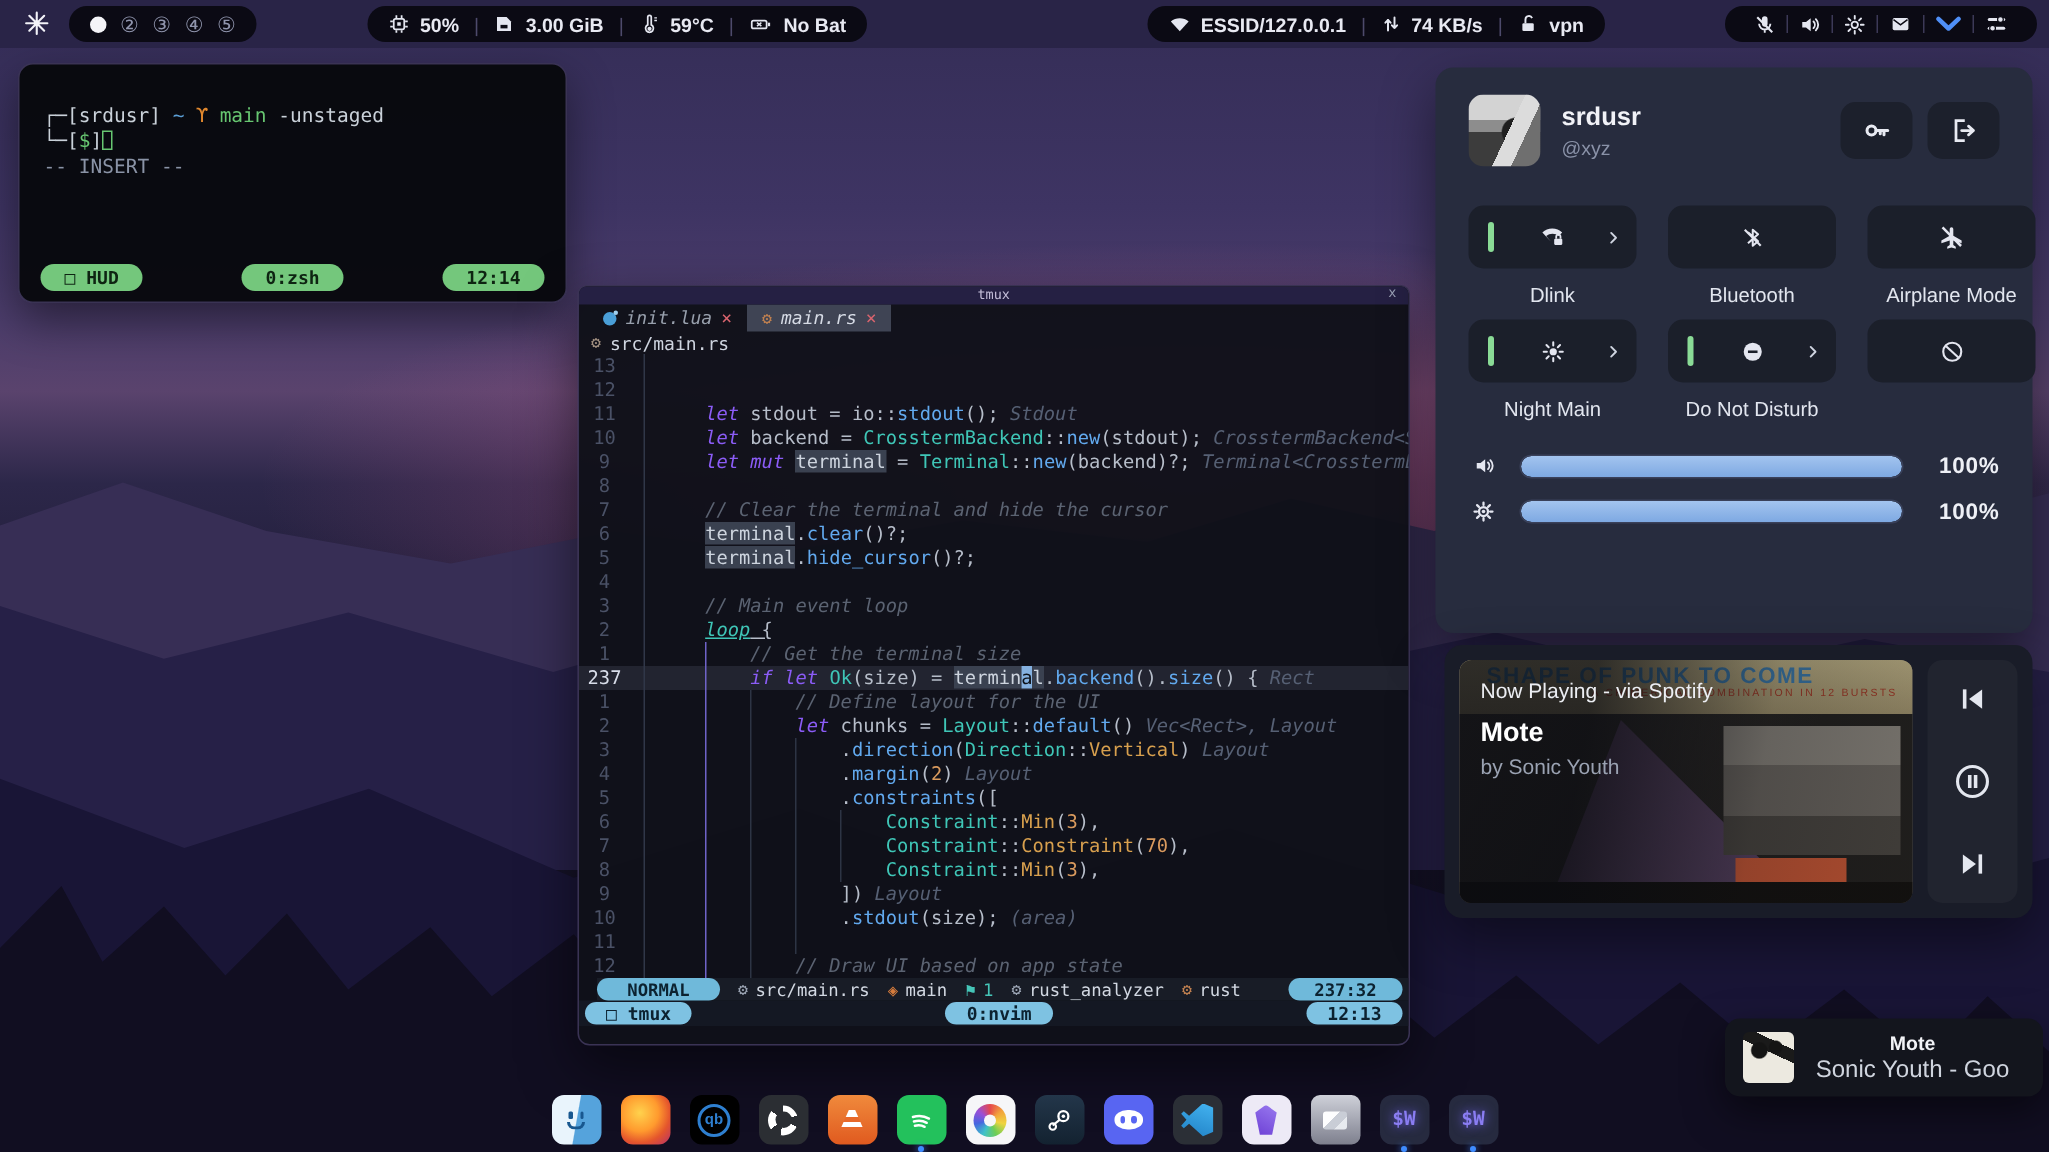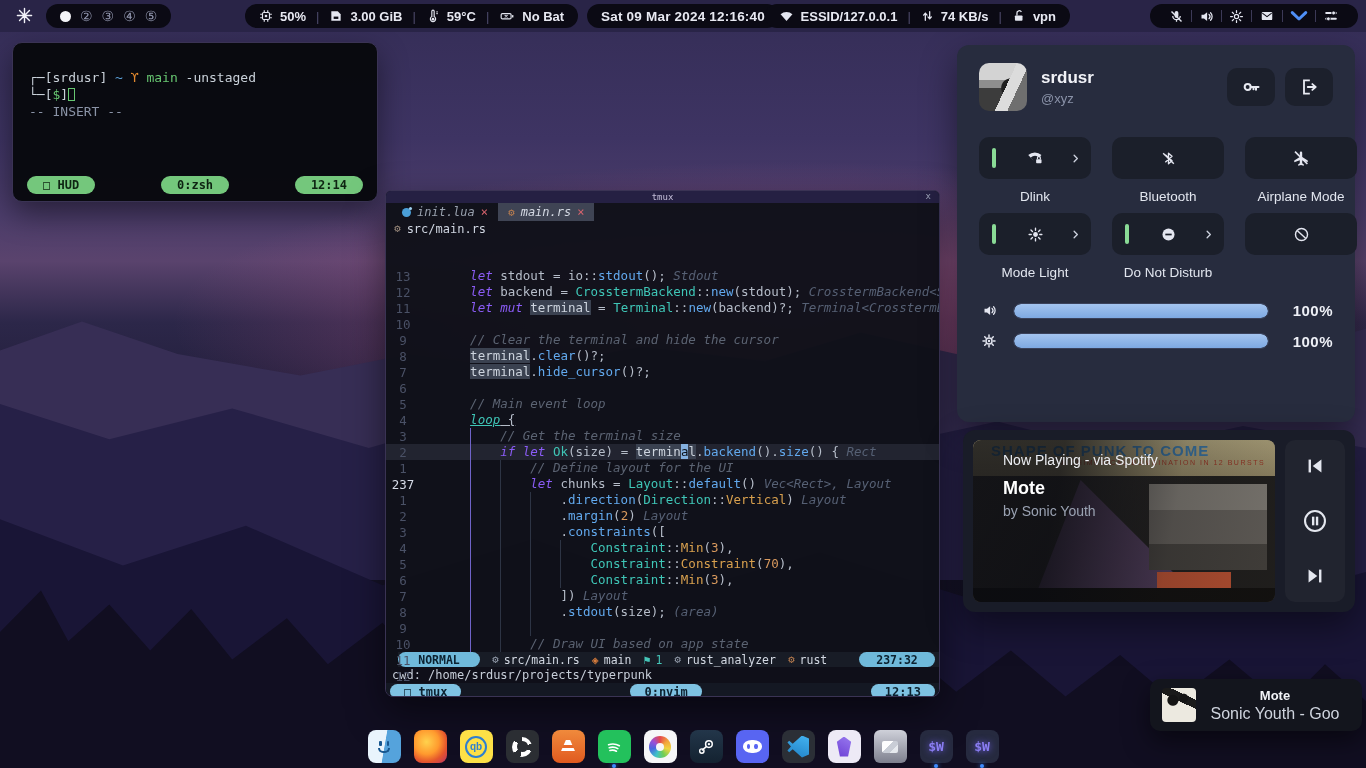--- a/index.html
+++ b/index.html
@@ -58,21 +58,21 @@
   .tab .tclose { color:#d8646e; font-style:normal; }
   .luadot { width:9px; height:9px; border-radius:50%; background:#4a9fd8; display:inline-block; position:relative; }
   .luadot::after{content:""; position:absolute; right:-1px; top:-1px; width:3px; height:3px; border-radius:50%; background:#9fd0ef;}
   .rusticon { color:#c08050; font-style:normal; font-size:11px; }
   #breadcrumb { height:15px; display:flex; align-items:center; gap:6px; font-size:12px; color:#cfd5e0; padding-left:8px; }
   #breadcrumb .rusticon{ color:#a08f80; }
 
   #code { position:relative; height:416px; font-size:12.5px; line-height:16px; }
   .code-row { display:flex; height:16px; white-space:pre; }
   .code-row.current { background:rgba(128,138,168,0.16); }
-  .gutter { width:44px; flex:0 0 44px; text-align:center; padding-right:9px; color:#4a5166; border-right:1px solid #303748;margin-top:33px; }
+  .gutter { width:44px; flex:0 0 44px; text-align:center; padding-right:9px; color:#4a5166; border-right:1px solid #303748; }
   .code-row.current .gutter { color:#d7dce8; }
   .lcode { padding-left:10px; }
   .tk-fg{color:#b6bdc9} .tk-kw{color:#8b5cf6;font-style:italic} .tk-ty{color:#3fc6b7} .tk-fn{color:#62a9ee}
   .tk-num{color:#d99a5e} .tk-en{color:#d8a04e} .tk-cm{color:#5b6372;font-style:italic} .tk-hint{color:#566074;font-style:italic}
   .tk-hl{background:#3a4150;color:#cdd4de} .tk-cur{background:#85b1e0;color:#0d1118}
   .tk-kwu{color:#3fc6b7;font-style:italic;text-decoration:underline} .tk-fgu{color:#b6bdc9;text-decoration:underline}
   .guide { position:absolute; width:1px; }
   .guide.purple{ background:#6f63c8; } .guide.gray{ background:#2d3444; }
 
   #statusline { height:15px; background:#181c26; display:flex; align-items:center; font-size:11.5px; gap:12px; padding-right:4px;margin-left:12px; }
@@ -116,21 +116,21 @@
   #art { position:relative; width:302px; height:162px; border-radius:8px; overflow:hidden; background:#57504a; }
   #art .band { position:absolute; top:0; left:0; right:0; height:36px; background:linear-gradient(#c2b588,#a4966f); padding:2px 0 0 18px; }
   #art .band .l1 { color:#3e7fb2; font-weight:700; font-size:15px; letter-spacing:1px; white-space:nowrap; }
   #art .band .l2 { color:#a93c28; font-size:7px; letter-spacing:1.5px; white-space:nowrap; margin-left:70px; }
   #art .coll { position:absolute; top:36px; left:0; right:0; bottom:0; background:linear-gradient(120deg,#3b3733,#24221f 65%); }
   #art .tri { position:absolute; top:40px; left:60px; width:170px; height:122px; background:#6b4f79; opacity:0.75; clip-path:polygon(28% 0,100% 100%,0 100%); }
   #art .photo { position:absolute; top:44px; right:8px; width:118px; height:86px; background:linear-gradient(180deg,#8d887f 0 30%,#6e6962 30% 70%,#4c4842 70%); }
   #art .orange { position:absolute; bottom:4px; right:44px; width:74px; height:26px; background:#cf5a36; }
   #art .bstrip { position:absolute; bottom:0; left:0; right:0; height:14px; background:#14120f; }
   #art .shade { position:absolute; inset:0; background:linear-gradient(100deg, rgba(10,11,16,0.80) 28%, rgba(10,11,16,0.30) 65%, rgba(10,11,16,0.18)); }
-  #art .meta { position:absolute; left:30px; top:12px; }
+  #art .meta { position:absolute; left:14px; top:12px; }
   #np-header { color:#eceef3; font-size:14px; }
   #np-title { color:#ffffff; font-size:18px; font-weight:700; margin-top:10px; }
   #np-artist { color:#9aa2b2; font-size:14px; margin-top:4px; }
   #mctrl { width:60px; height:162px; background:#21242f; border-radius:10px; display:flex; flex-direction:column; align-items:center; justify-content:space-around; color:#e4e7ef; }
   .mbtn { display:flex; align-items:center; justify-content:center; }
 
   
   #notif { position:absolute; left:1150px; top:679px; width:212px; height:52px; background:#13151d; border-radius:10px; z-index:35; display:flex; align-items:center; box-shadow:0 10px 26px rgba(0,0,0,0.5); }
   #nthumb { width:34px; height:34px; border-radius:4px; margin-left:12px; flex:0 0 34px;
     background:
@@ -145,21 +145,21 @@
   
   #dock { position:absolute; bottom:5px; left:0; width:1366px; display:flex; justify-content:center; gap:13px; z-index:30; }
   .dicon { width:33px; height:33px; border-radius:8px; position:relative; display:flex; align-items:center; justify-content:center; }
   .dicon .rundot { position:absolute; bottom:-5px; left:50%; transform:translateX(-50%); width:4px; height:4px; border-radius:50%; background:#3f8cff; box-shadow:0 0 5px #3f8cff; }
   .ic-files { background:linear-gradient(100deg,#e9f4fc 49%,#55a3dc 51%); }
   .ic-files .face { width:16px; height:12px; position:relative; }
   .ic-files .face i { position:absolute; top:0; width:2.5px; height:5px; background:#18578f; border-radius:1px; }
   .ic-files .face i.e1{left:3px} .ic-files .face i.e2{right:3px}
   .ic-files .face b { position:absolute; bottom:0; left:2px; right:2px; height:5px; border:2px solid #18578f; border-top:none; border-radius:0 0 8px 8px; }
   .ic-firefox { background:radial-gradient(circle at 38% 36%, #ffd24d, #ff9a2e 42%, #e4552c 68%, #b5306a 100%); }
-  .ic-qbittorrent { background:#fde047; }
+  .ic-qbittorrent { background:#000000; }
   .ic-qbittorrent .ring { width:22px; height:22px; border:2.5px solid #2e7fd0; border-radius:50%; display:flex; align-items:center; justify-content:center; color:#2e7fd0; font-weight:700; font-size:10px; }
   .ic-obs { background:#2b2e33; }
   .ic-obs .oring { width:20px; height:20px; border-radius:50%; background:conic-gradient(#fff 0 70deg, transparent 70deg 115deg, #fff 115deg 190deg, transparent 190deg 235deg, #fff 235deg 310deg, transparent 310deg 360deg); display:flex; align-items:center; justify-content:center; }
   .ic-obs .oring i { width:11px; height:11px; border-radius:50%; background:#2b2e33; }
   .ic-vlc { background:linear-gradient(180deg,#f08a3c,#e05a1f); }
   .ic-vlc .cone { width:16px; height:14px; clip-path:polygon(38% 0,62% 0,100% 100%,0 100%); background:linear-gradient(180deg,#fff 0 35%,#e8692a 35% 55%,#fff 55% 80%,#e8692a 80%); }
   .ic-spotify { background:#23c15c; }
   .ic-photos { background:#f6f6f8; }
   .ic-photos .flower { width:22px; height:22px; border-radius:50%; background:conic-gradient(#e5484d,#f2a33c,#efd440,#6fce55,#3fc1c9,#4766e0,#9a4fd8,#e5484d); position:relative; }
   .ic-photos .flower::after { content:""; position:absolute; inset:7px; border-radius:50%; background:#f6f6f8; }
@@ -239,21 +239,20 @@
         <span class="ticon">
           <svg width="16" height="14" viewBox="0 0 24 24">
             <rect x="2" y="8" width="17" height="9" rx="2" fill="none" stroke="currentColor" stroke-width="2"></rect>
             <rect x="20.5" y="10.5" width="2.5" height="4" fill="currentColor"></rect>
             <path d="M8 10.5 13 14.5M13 10.5 8 14.5" stroke="currentColor" stroke-width="1.8"></path>
           </svg>
         </span>
         <span>No Bat</span>
       </span>
     </div>
-  <div class="pill" id="date-pill">Sat 09 Mar 2024 12:16:40</div>
   <div class="pill" id="net">
       <span class="seg">
         <span class="ticon">
           <svg width="15" height="15" viewBox="0 0 24 24">
             <path fill="currentColor" d="M12 19 2.5 8.5A14.5 14.5 0 0 1 21.5 8.5Z"></path>
           </svg>
         </span>
         <span>ESSID/127.0.0.1</span>
       </span>
       <span class="sep">|</span>
@@ -416,21 +415,20 @@
     <span class="stseg">
         <span class="rusticon" style="color:#9aa3b2">⚙</span>
         <span>rust_analyzer</span>
       </span>
     <span class="stseg">
         <span class="rusticon">⚙</span>
         <span>rust</span>
       </span>
     <span class="bpill" id="pos-pill">237:32</span>
   </div>
-  <div id="cwdline">cwd: /home/srdusr/projects/typerpunk</div>
   <div id="tmuxbar">
     <span class="tpill"><span>□</span>&nbsp;<span>tmux</span></span>
     <span class="tpill">0:nvim</span>
     <span class="tpill">12:13</span>
   </div>
 </div>
 
 <div id="panel">
   <div id="userrow">
     <div id="avatar"></div>
@@ -521,21 +519,21 @@
         </span>
       </div>
       <div class="tgl dim">
         <span class="ticon">
           <svg width="17" height="17" viewBox="0 0 24 24">
             <circle cx="12" cy="12" r="8.5" fill="none" stroke="currentColor" stroke-width="2"></circle>
             <path d="M6.2 6.8 17.8 17.4" stroke="currentColor" stroke-width="2"></path>
           </svg>
         </span>
       </div>
-      <div class="tlabel">Mode Light</div>
+      <div class="tlabel">Night Main</div>
       <div class="tlabel">Do Not Disturb</div>
       <div class="tlabel"></div>
     </div>
   <div id="sliders">
       <div class="sliderrow">
         <span class="sicon">
           <span class="ticon">
             <svg width="15" height="15" viewBox="0 0 24 24">
               <path fill="currentColor" d="M4 9v6h4l5 4V5L8 9H4Z"></path>
               <path d="M16 8.5a5 5 0 0 1 0 7M18.5 6a8.5 8.5 0 0 1 0 12" stroke="currentColor" stroke-width="2" fill="none" stroke-linecap="round"></path>

